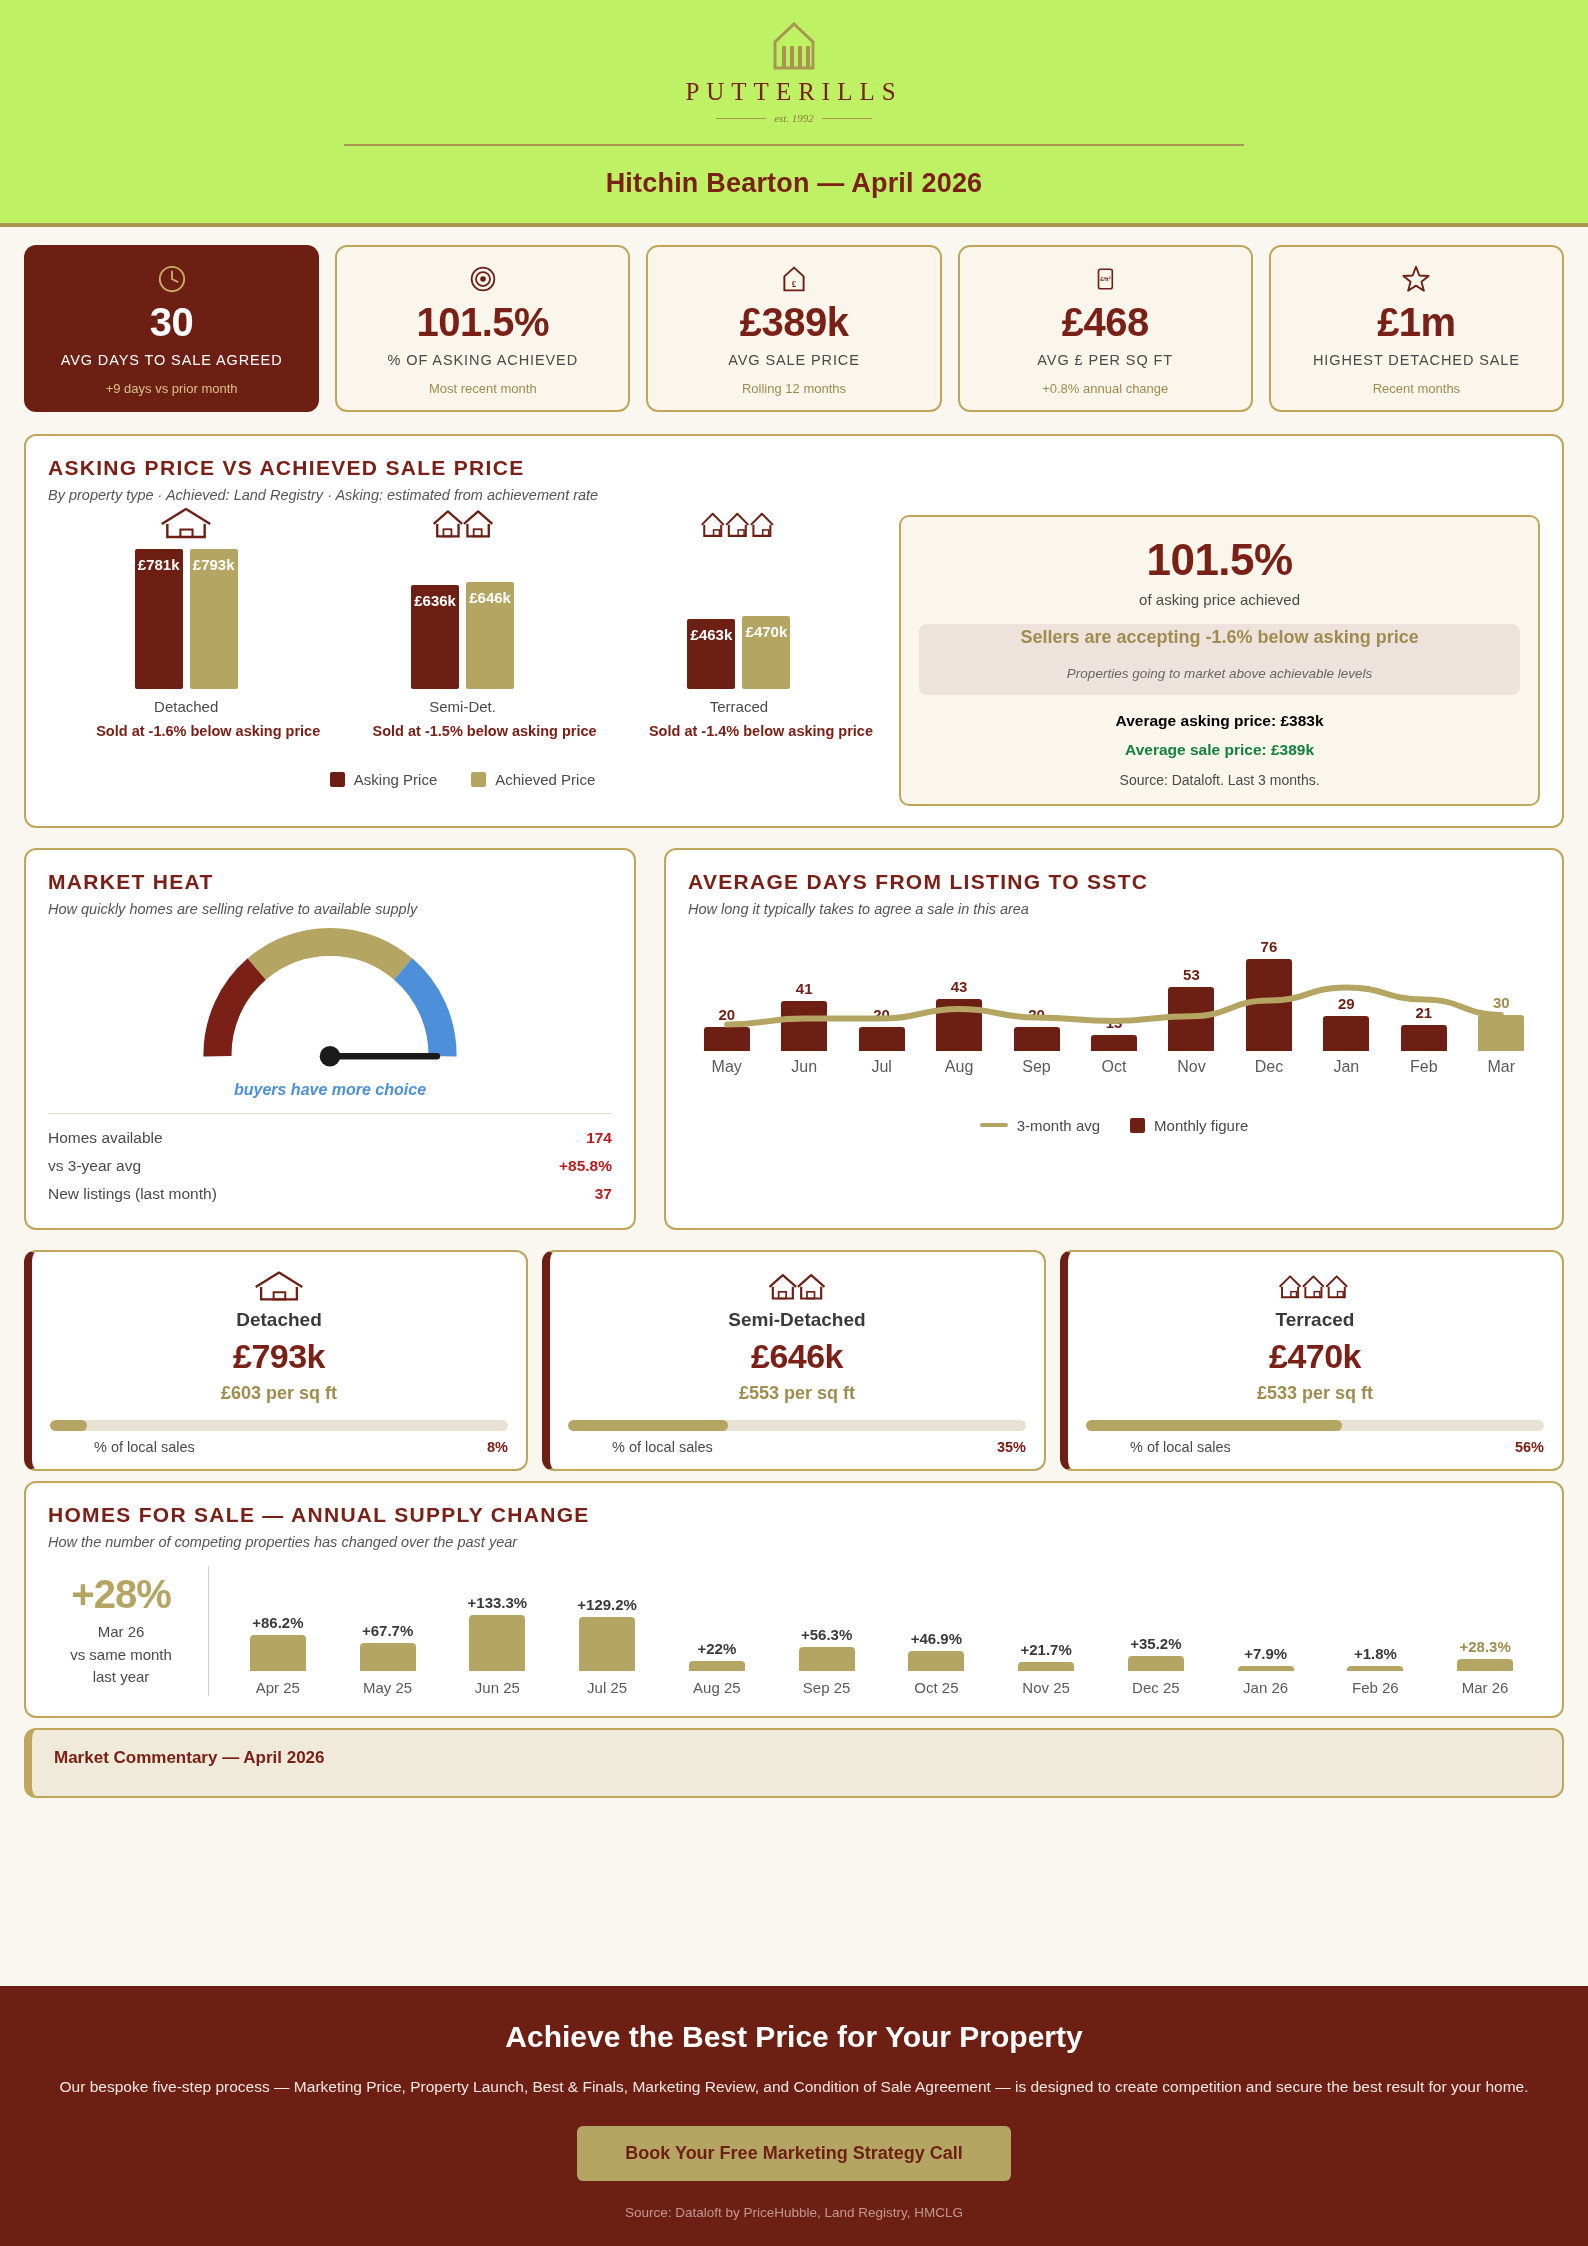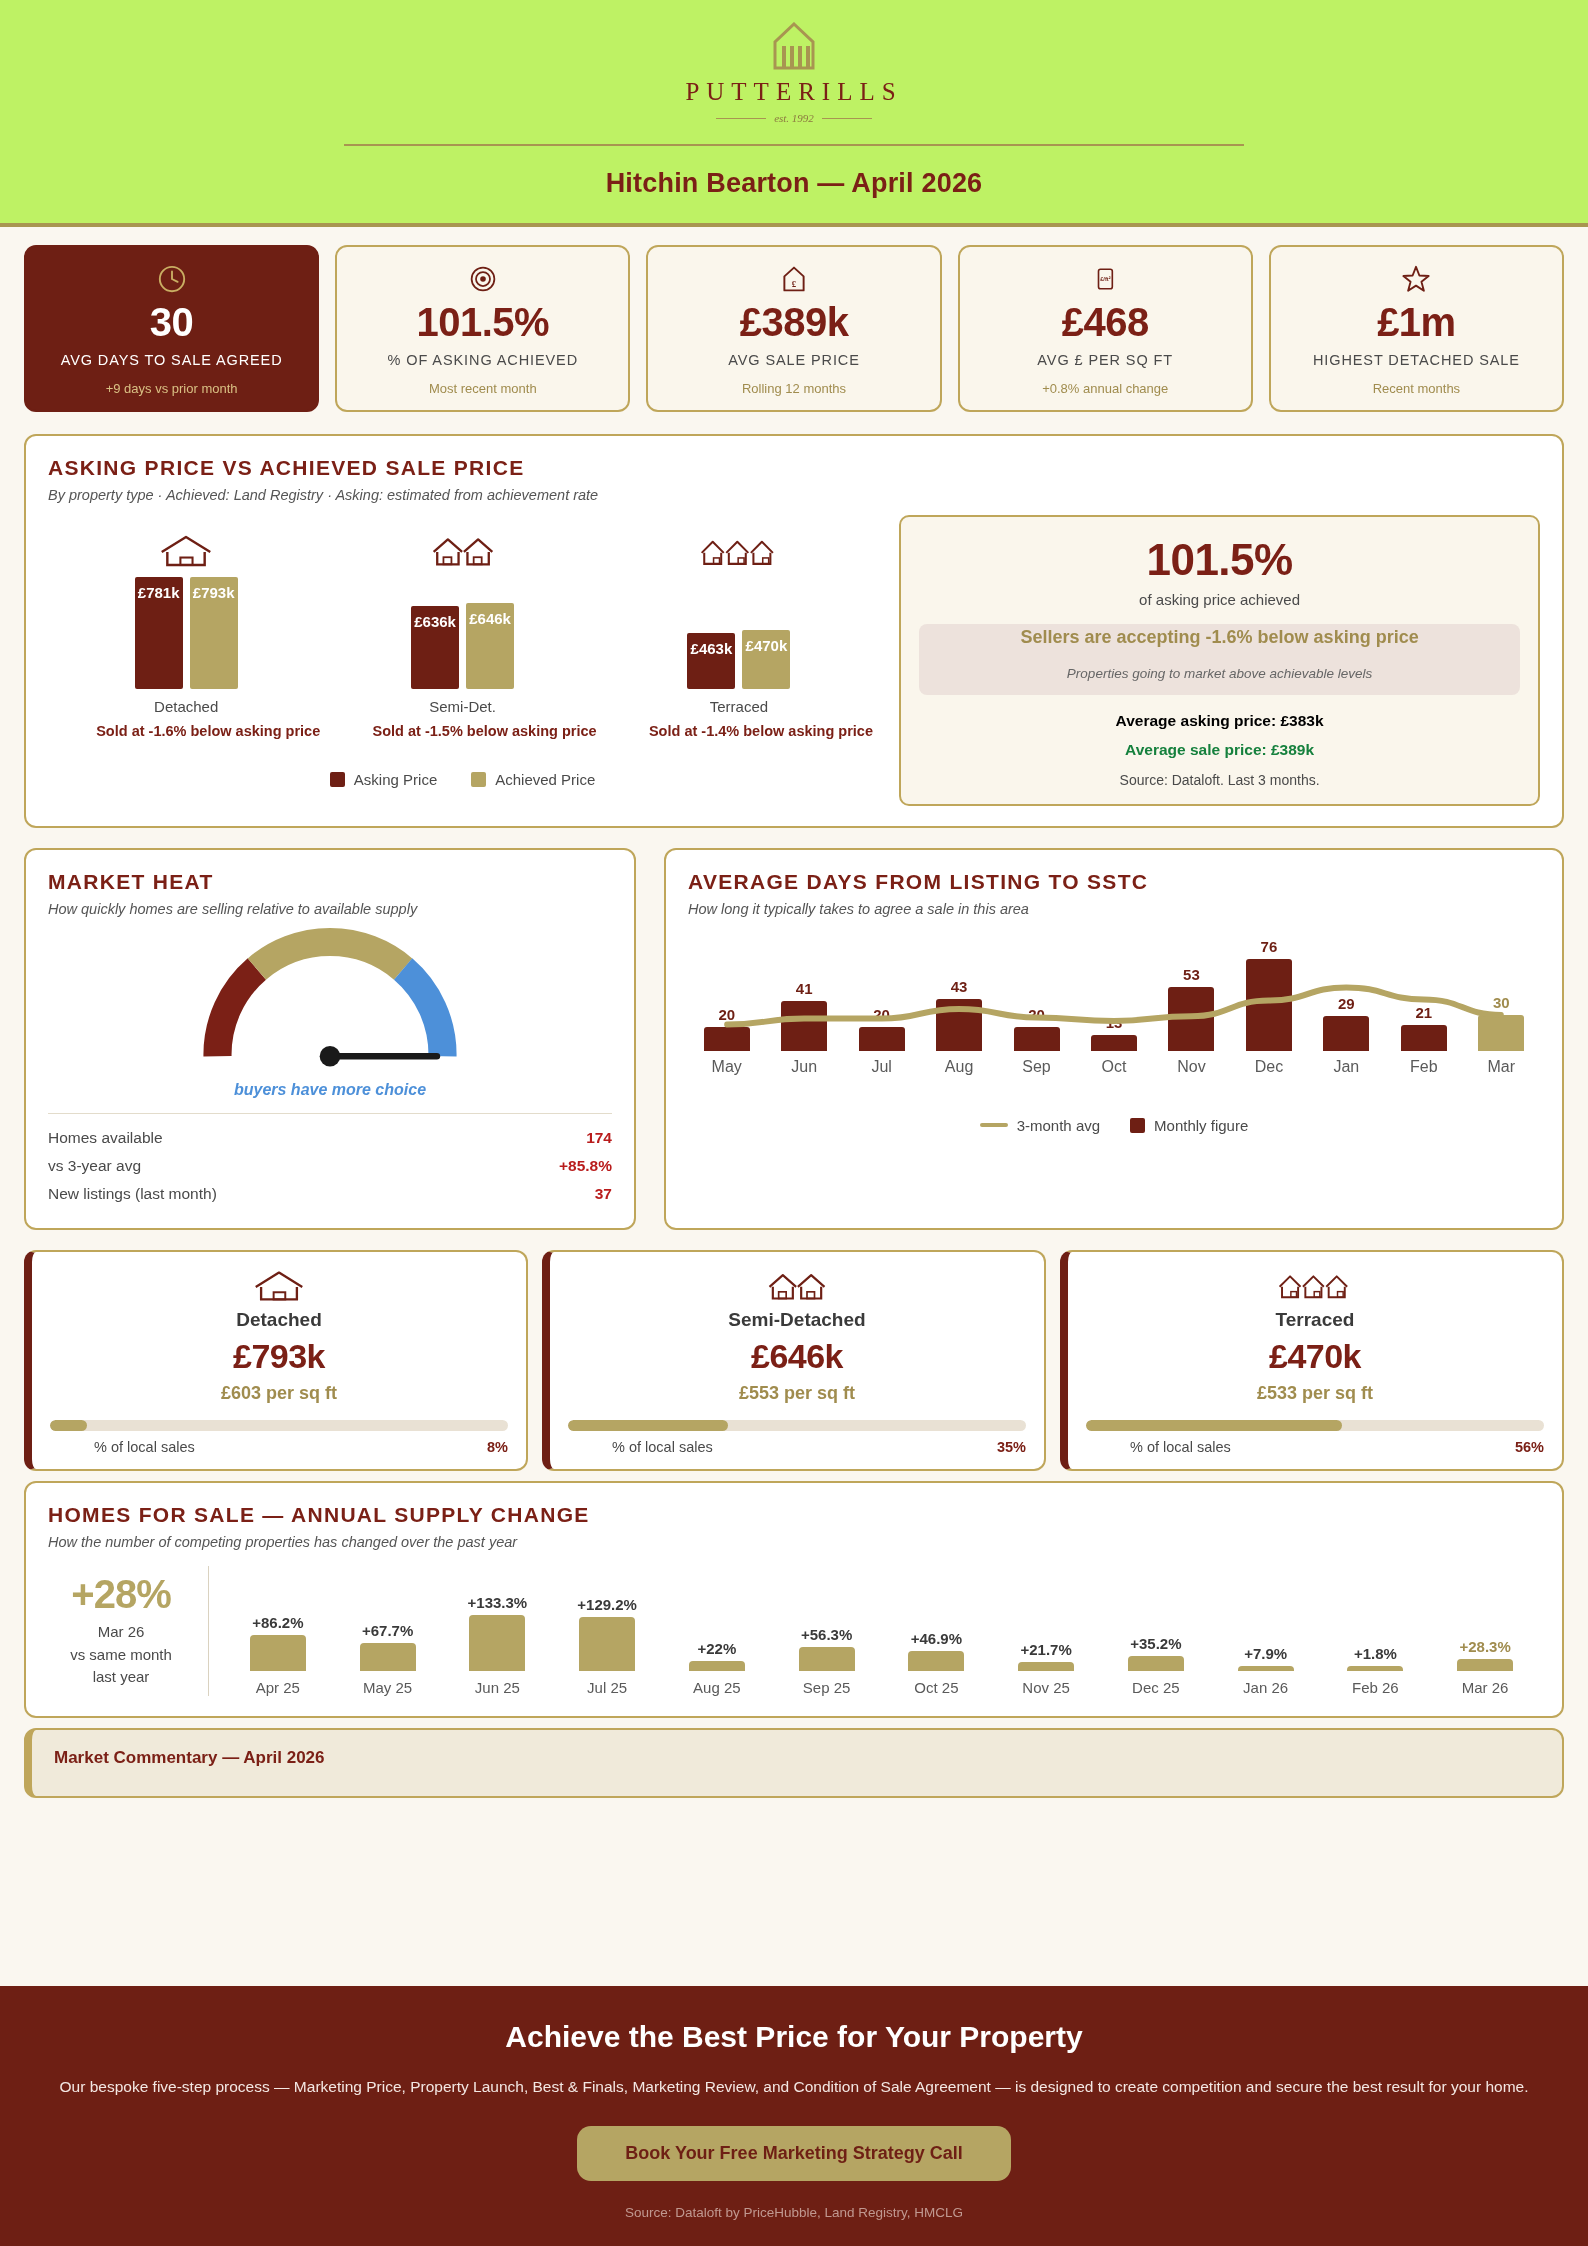--- a/index.html
+++ b/index.html
@@ -55,21 +55,21 @@
   }
   .card-title { color: #7B2016; font-size: 21px; font-weight: bold; letter-spacing: 1.3px; }
   .card-sub { color: #555; font-size: 14.5px; font-style: italic; margin-top: 7px; }
 
   
   .ava-body { display: flex; gap: 22px; margin-top: 12px; }
   .ava-left { flex: 1.38; }
   .ava-groups { display: flex; justify-content: space-around; align-items: flex-end; height: 200px; padding-top: 6px; }
   .ava-group { display: flex; flex-direction: column; align-items: center; width: 180px; }
   .ava-house { height: 38px; display: flex; align-items: flex-end; justify-content: center; margin-bottom: 8px; }
-  .ava-bars { display: flex; align-items: flex-end; gap: 7px; height: 112px; }
+  .ava-bars { display: flex; align-items: flex-end; gap: 7px; height: 140px; }
   .ava-bar { width: 48px; position: relative; border-radius: 2px; }
   .ava-bar.ask { background: #6E1F14; }
   .ava-bar.ach { background: #B5A563; }
   .ava-bar span {
     position: absolute; top: 7px; left: 50%; transform: translateX(-50%);
     color: #fff; font-size: 15px; font-weight: bold; white-space: nowrap;
   }
   .ava-cat { font-size: 15px; color: #4A4A4A; margin-top: 9px; }
   .ava-notes { display: flex; justify-content: space-around; margin-top: 8px; }
   .ava-note { color: #7B2016; font-size: 14.5px; font-weight: bold; width: 180px; text-align: center; white-space: nowrap; }
@@ -155,21 +155,21 @@
 
   
   .cta {
     background: #6E1F14; text-align: center; padding: 34px 40px 26px;
     position: absolute; left: 0; right: 0; bottom: 0;
   }
   .cta h2 { color: #FFFFFF; font-size: 30px; font-weight: bold; }
   .cta p { color: #F3E7E3; font-size: 15.5px; line-height: 1.7; margin-top: 20px; }
   .cta-btn {
     display: inline-block; margin-top: 26px; background: #B5A563; color: #6E1F14;
-    font-size: 18px; font-weight: bold; padding: 17px 48px; border-radius: 14px;
+    font-size: 18px; font-weight: bold; padding: 17px 48px; border-radius: 6px;
     border: none; cursor: pointer; font-family: "Liberation Sans", sans-serif;
   }
   .cta-src { color: #C09890; font-size: 13.5px; margin-top: 24px; }
 </style>
 </head>
 <body>
 
 <div class="page">
 
   <div class="header">

